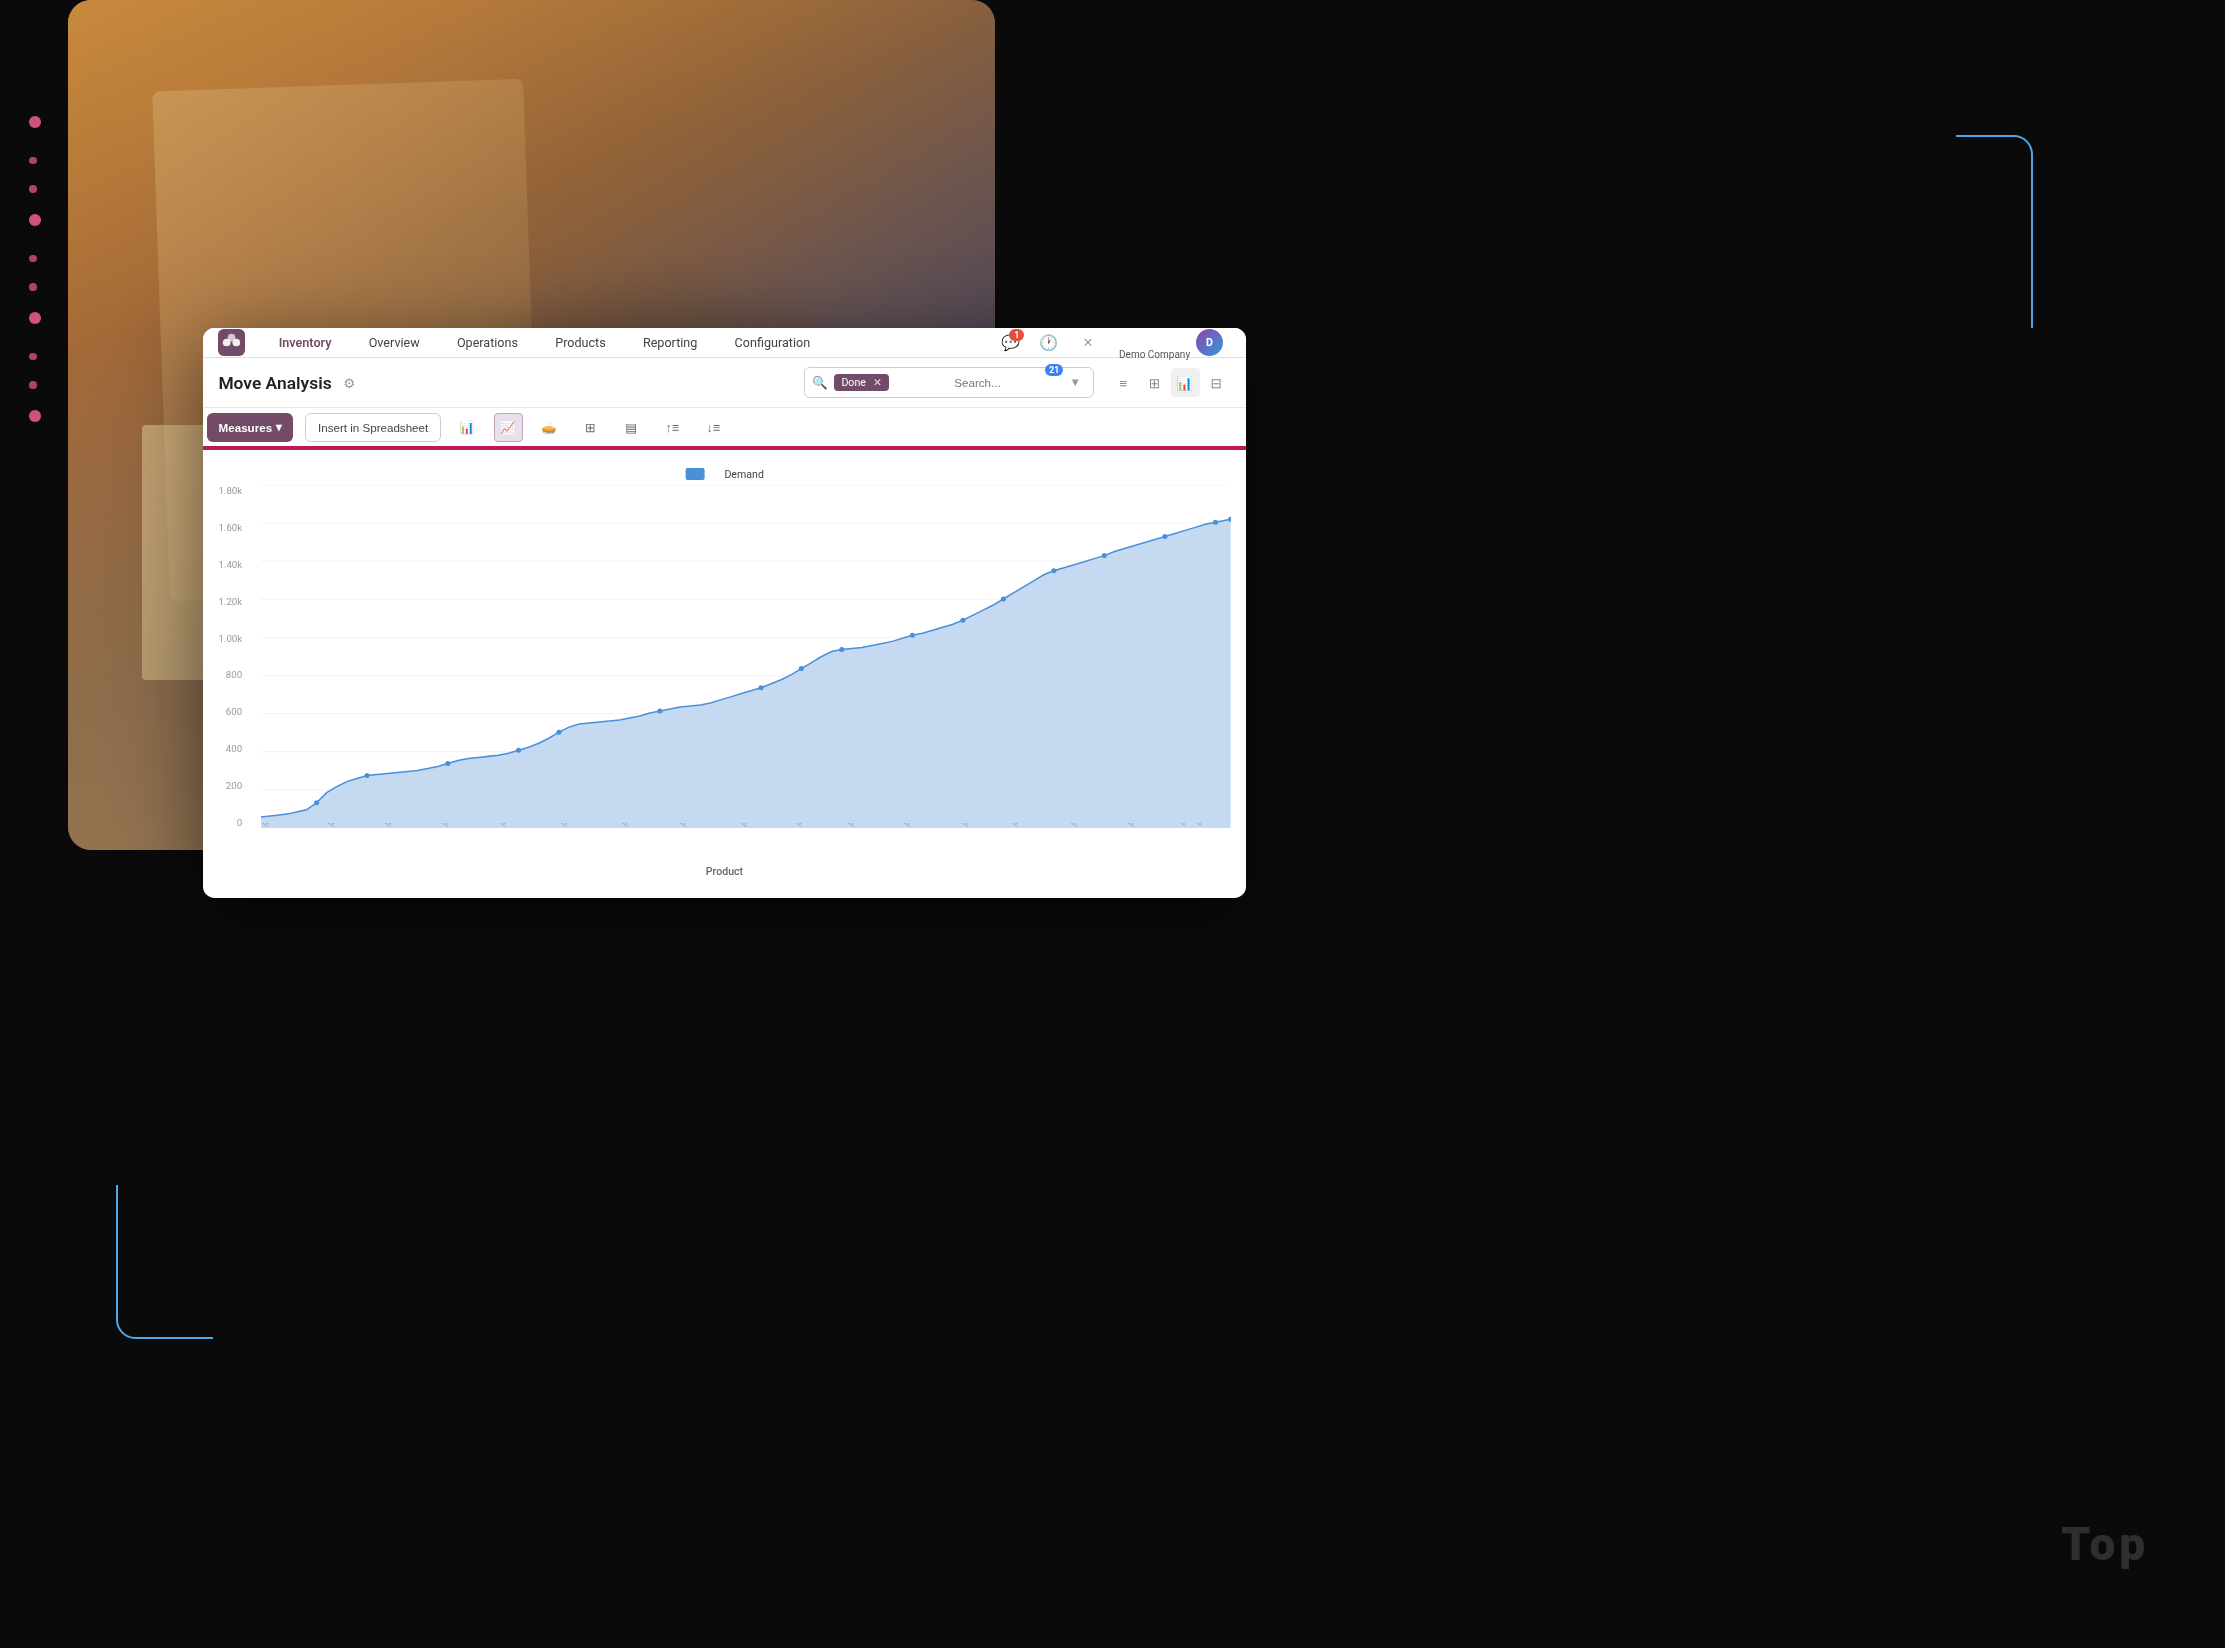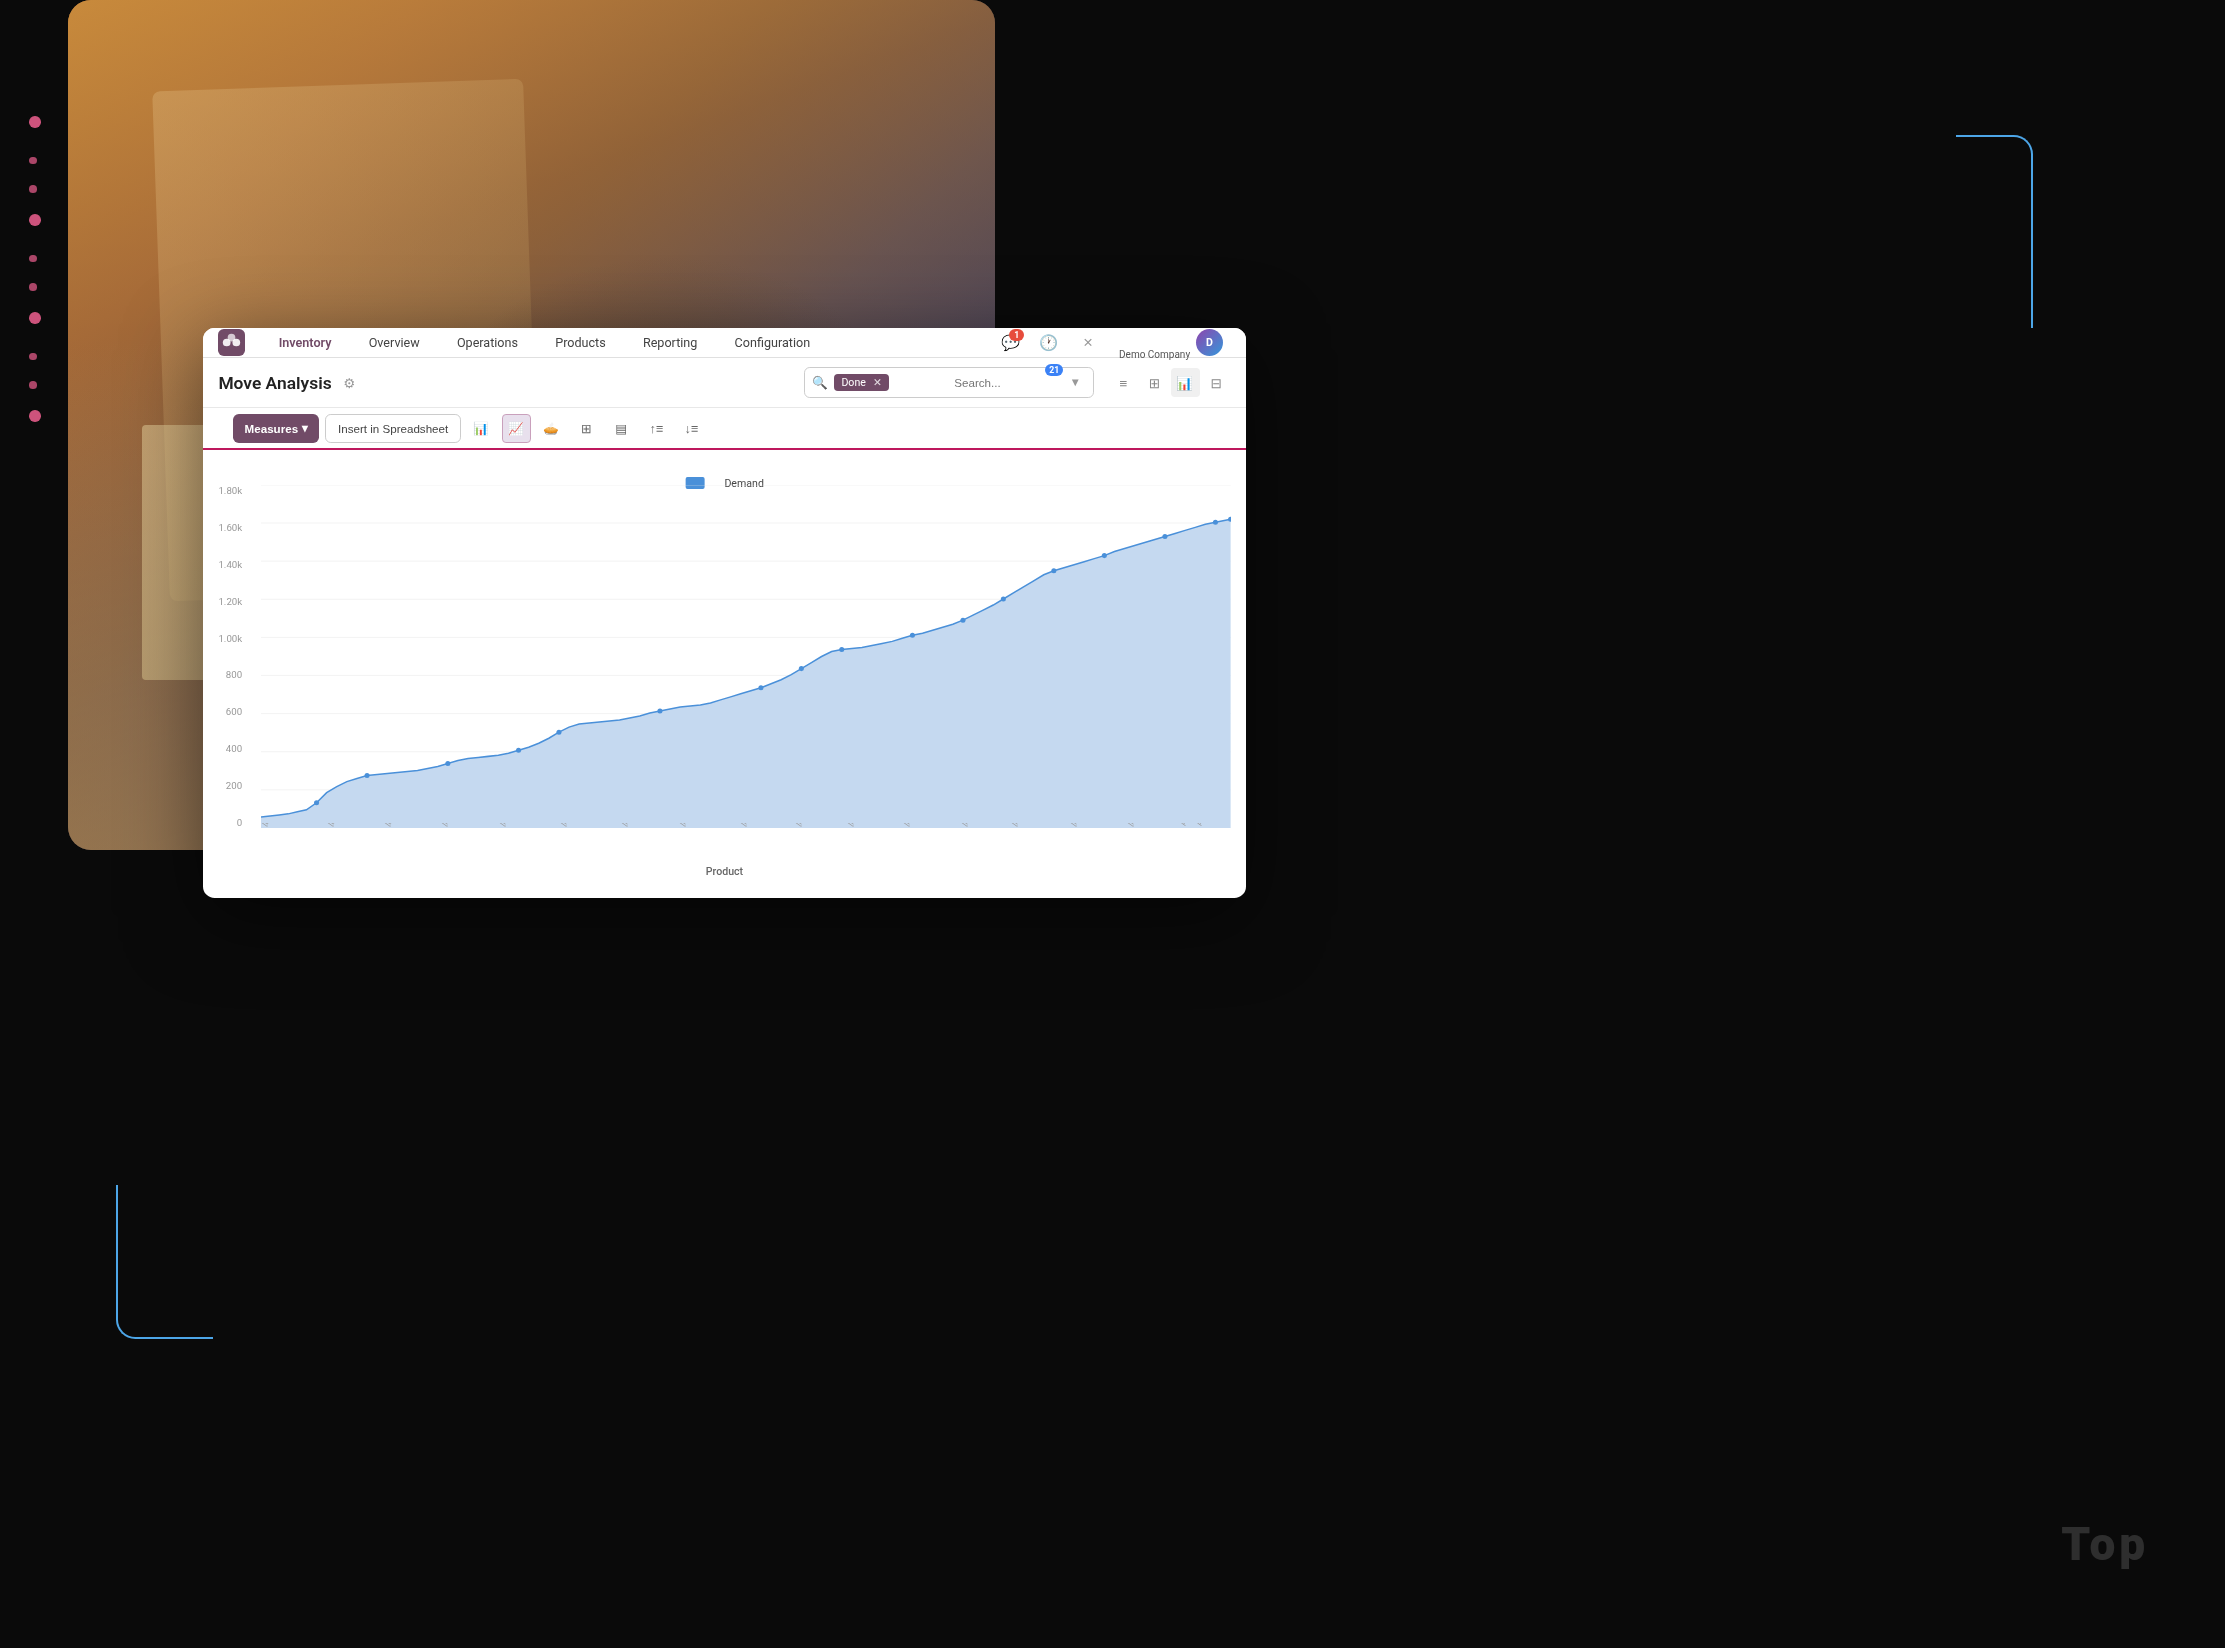--- a/index.html
+++ b/index.html
@@ -278,25 +278,25 @@
       cursor: pointer;
       color: #888;
       font-size: 13.5px;
     }
     .view-btn.active { background: #f0f0f0; color: #714b67; }
 
     
     .toolbar {
       height: 42px;
       background: #fff;
-      border-bottom: 2px solid #be185d;
-      display: flex;
-      align-items: center;
-      padding: 0 30px;
-      gap: 6px;
+      border-bottom: 4px solid #be185d;
+      display: flex;
+      align-items: center;
+      padding: 0 4px;
+      gap: 12px;
     }
 
     .btn-measures {
       background: #714b67;
       color: #fff;
       border: none;
       border-radius: 5.8px;
       height: 29px;
       padding: 0 11.6px;
       font-size: 11.6px;
@@ -339,21 +339,21 @@
       flex: 1;
       background: #fff;
       position: relative;
       padding: 15.4px 19.3px 58px 58px;
       overflow: hidden;
       height: calc(570px - 42px - 50px - 42px);
     }
 
     .chart-legend {
       position: absolute;
-      top: 27px;
+      top: 18px;
       left: 50%;
       transform: translateX(-50%);
       display: flex;
       align-items: flex-start;
       gap: 20px;
       font-size: 10.6px;
       color: #444;
     }
 
     .legend-color {

